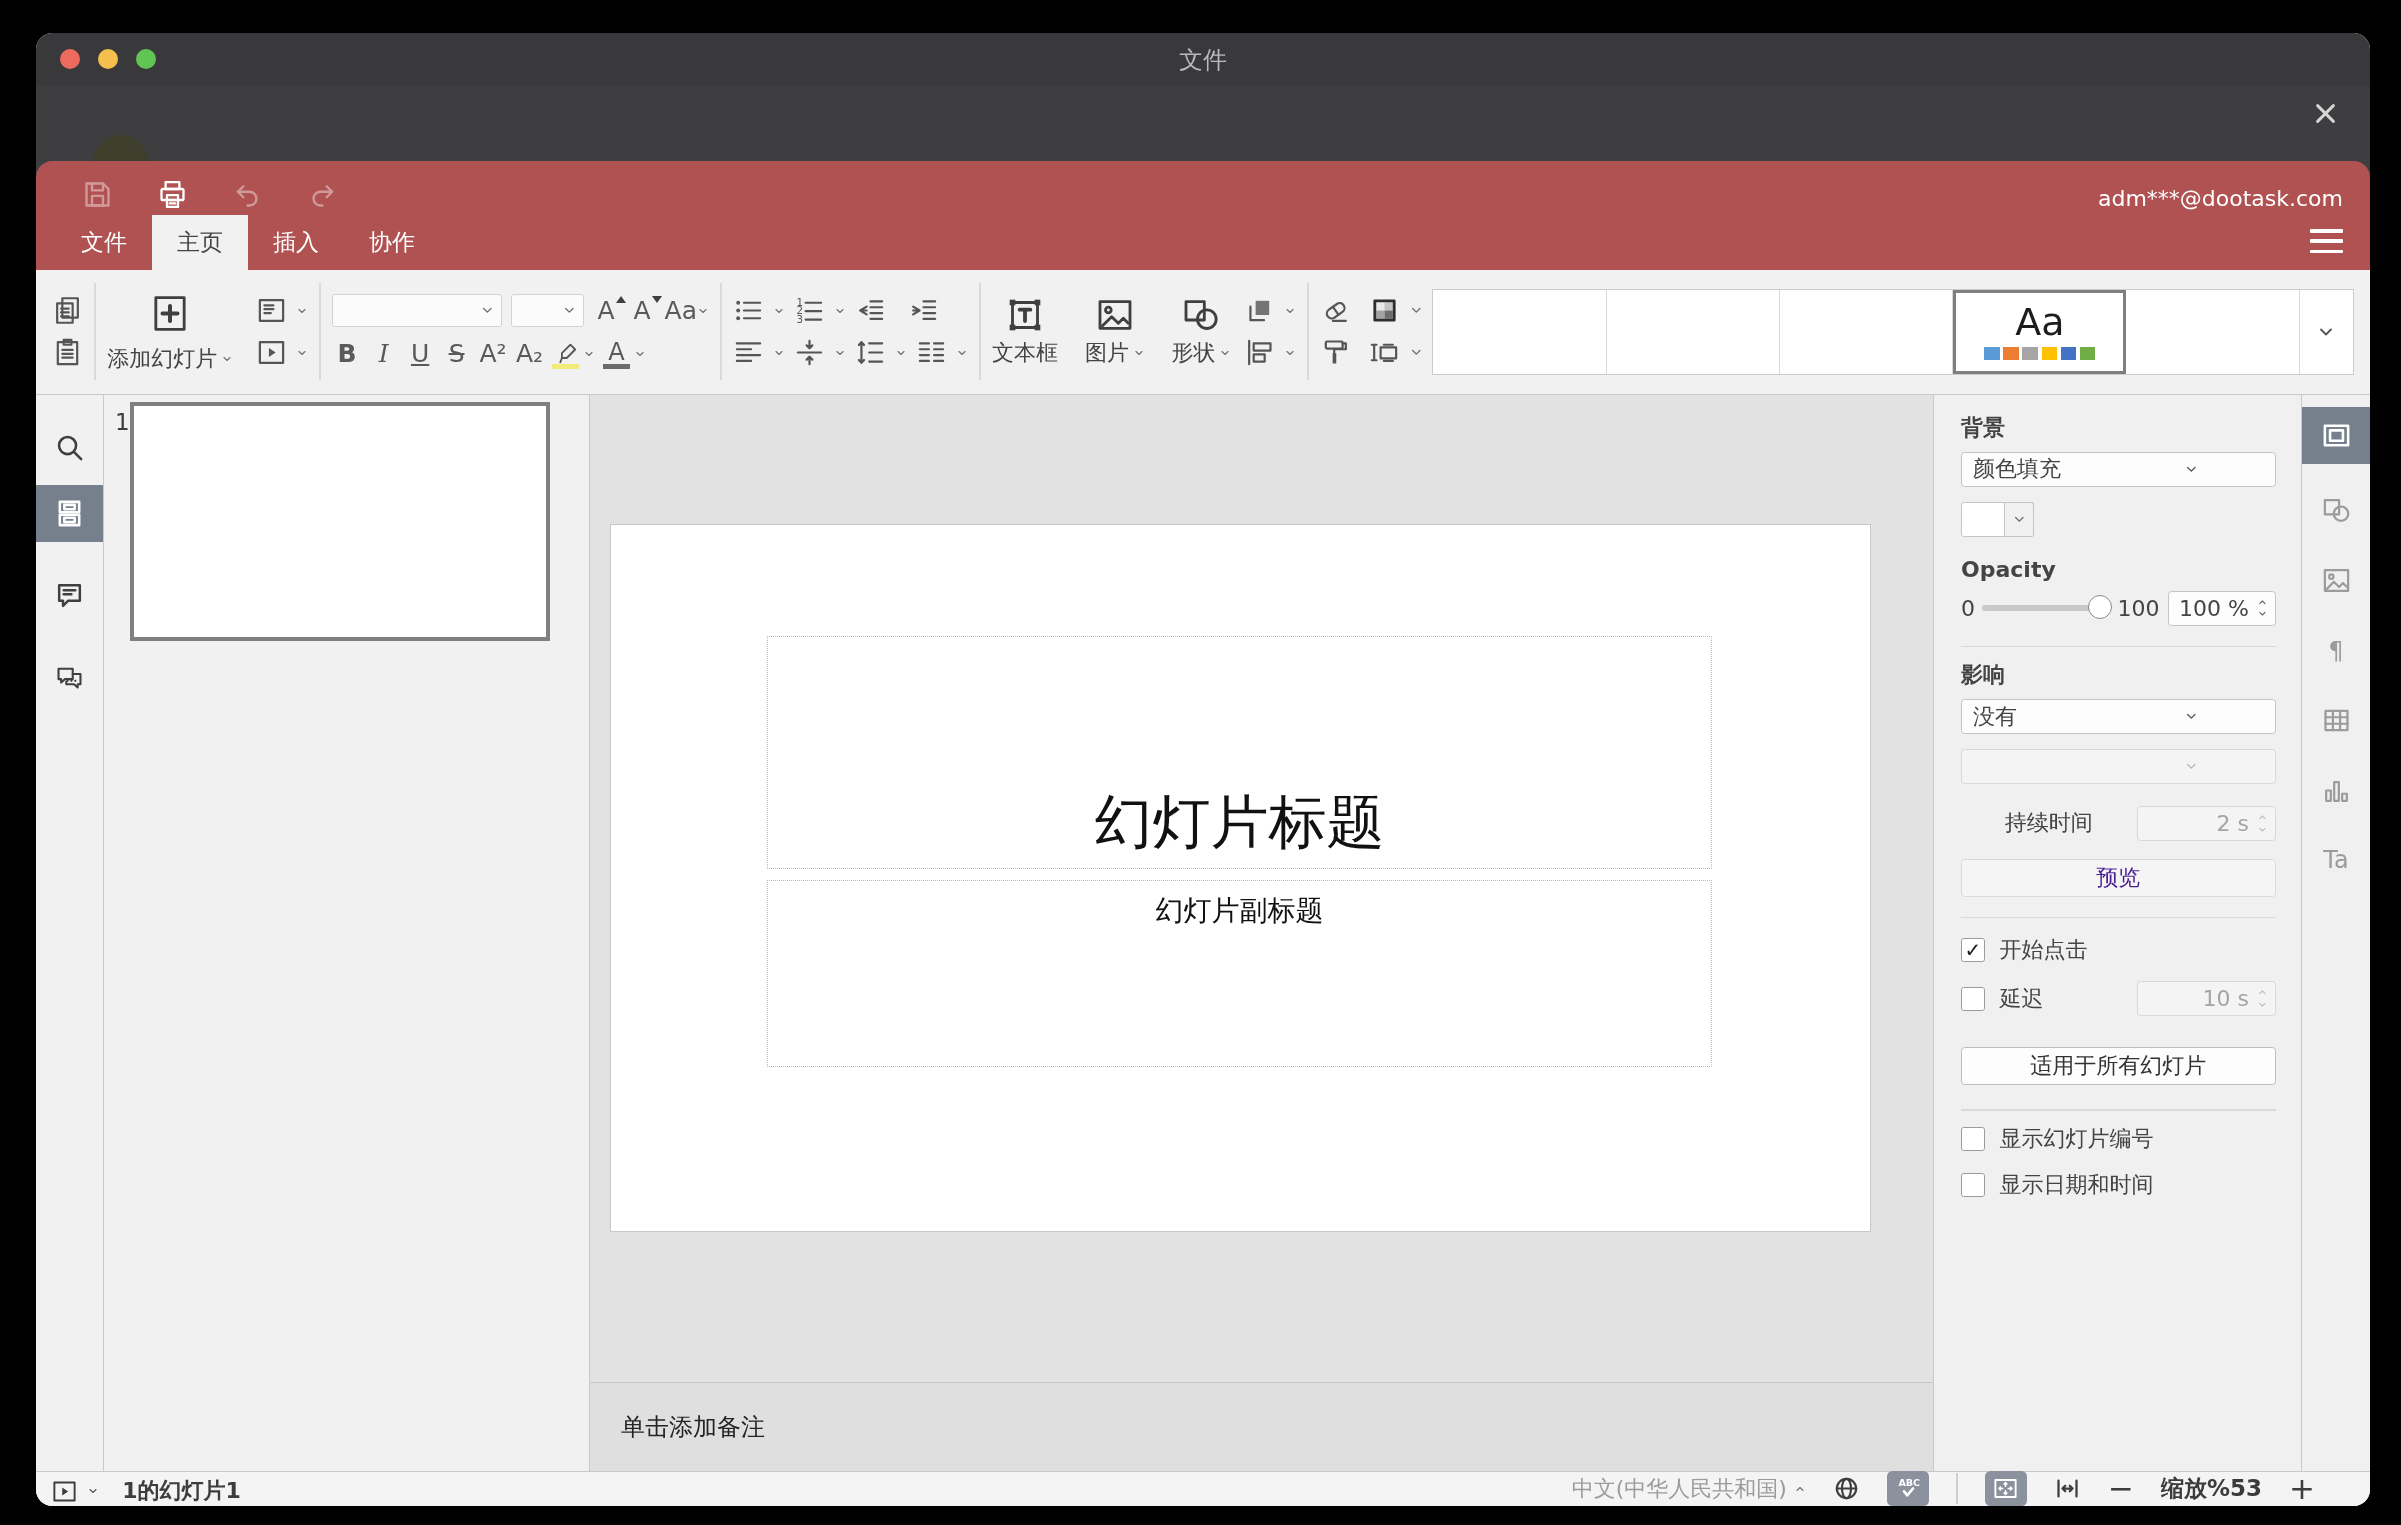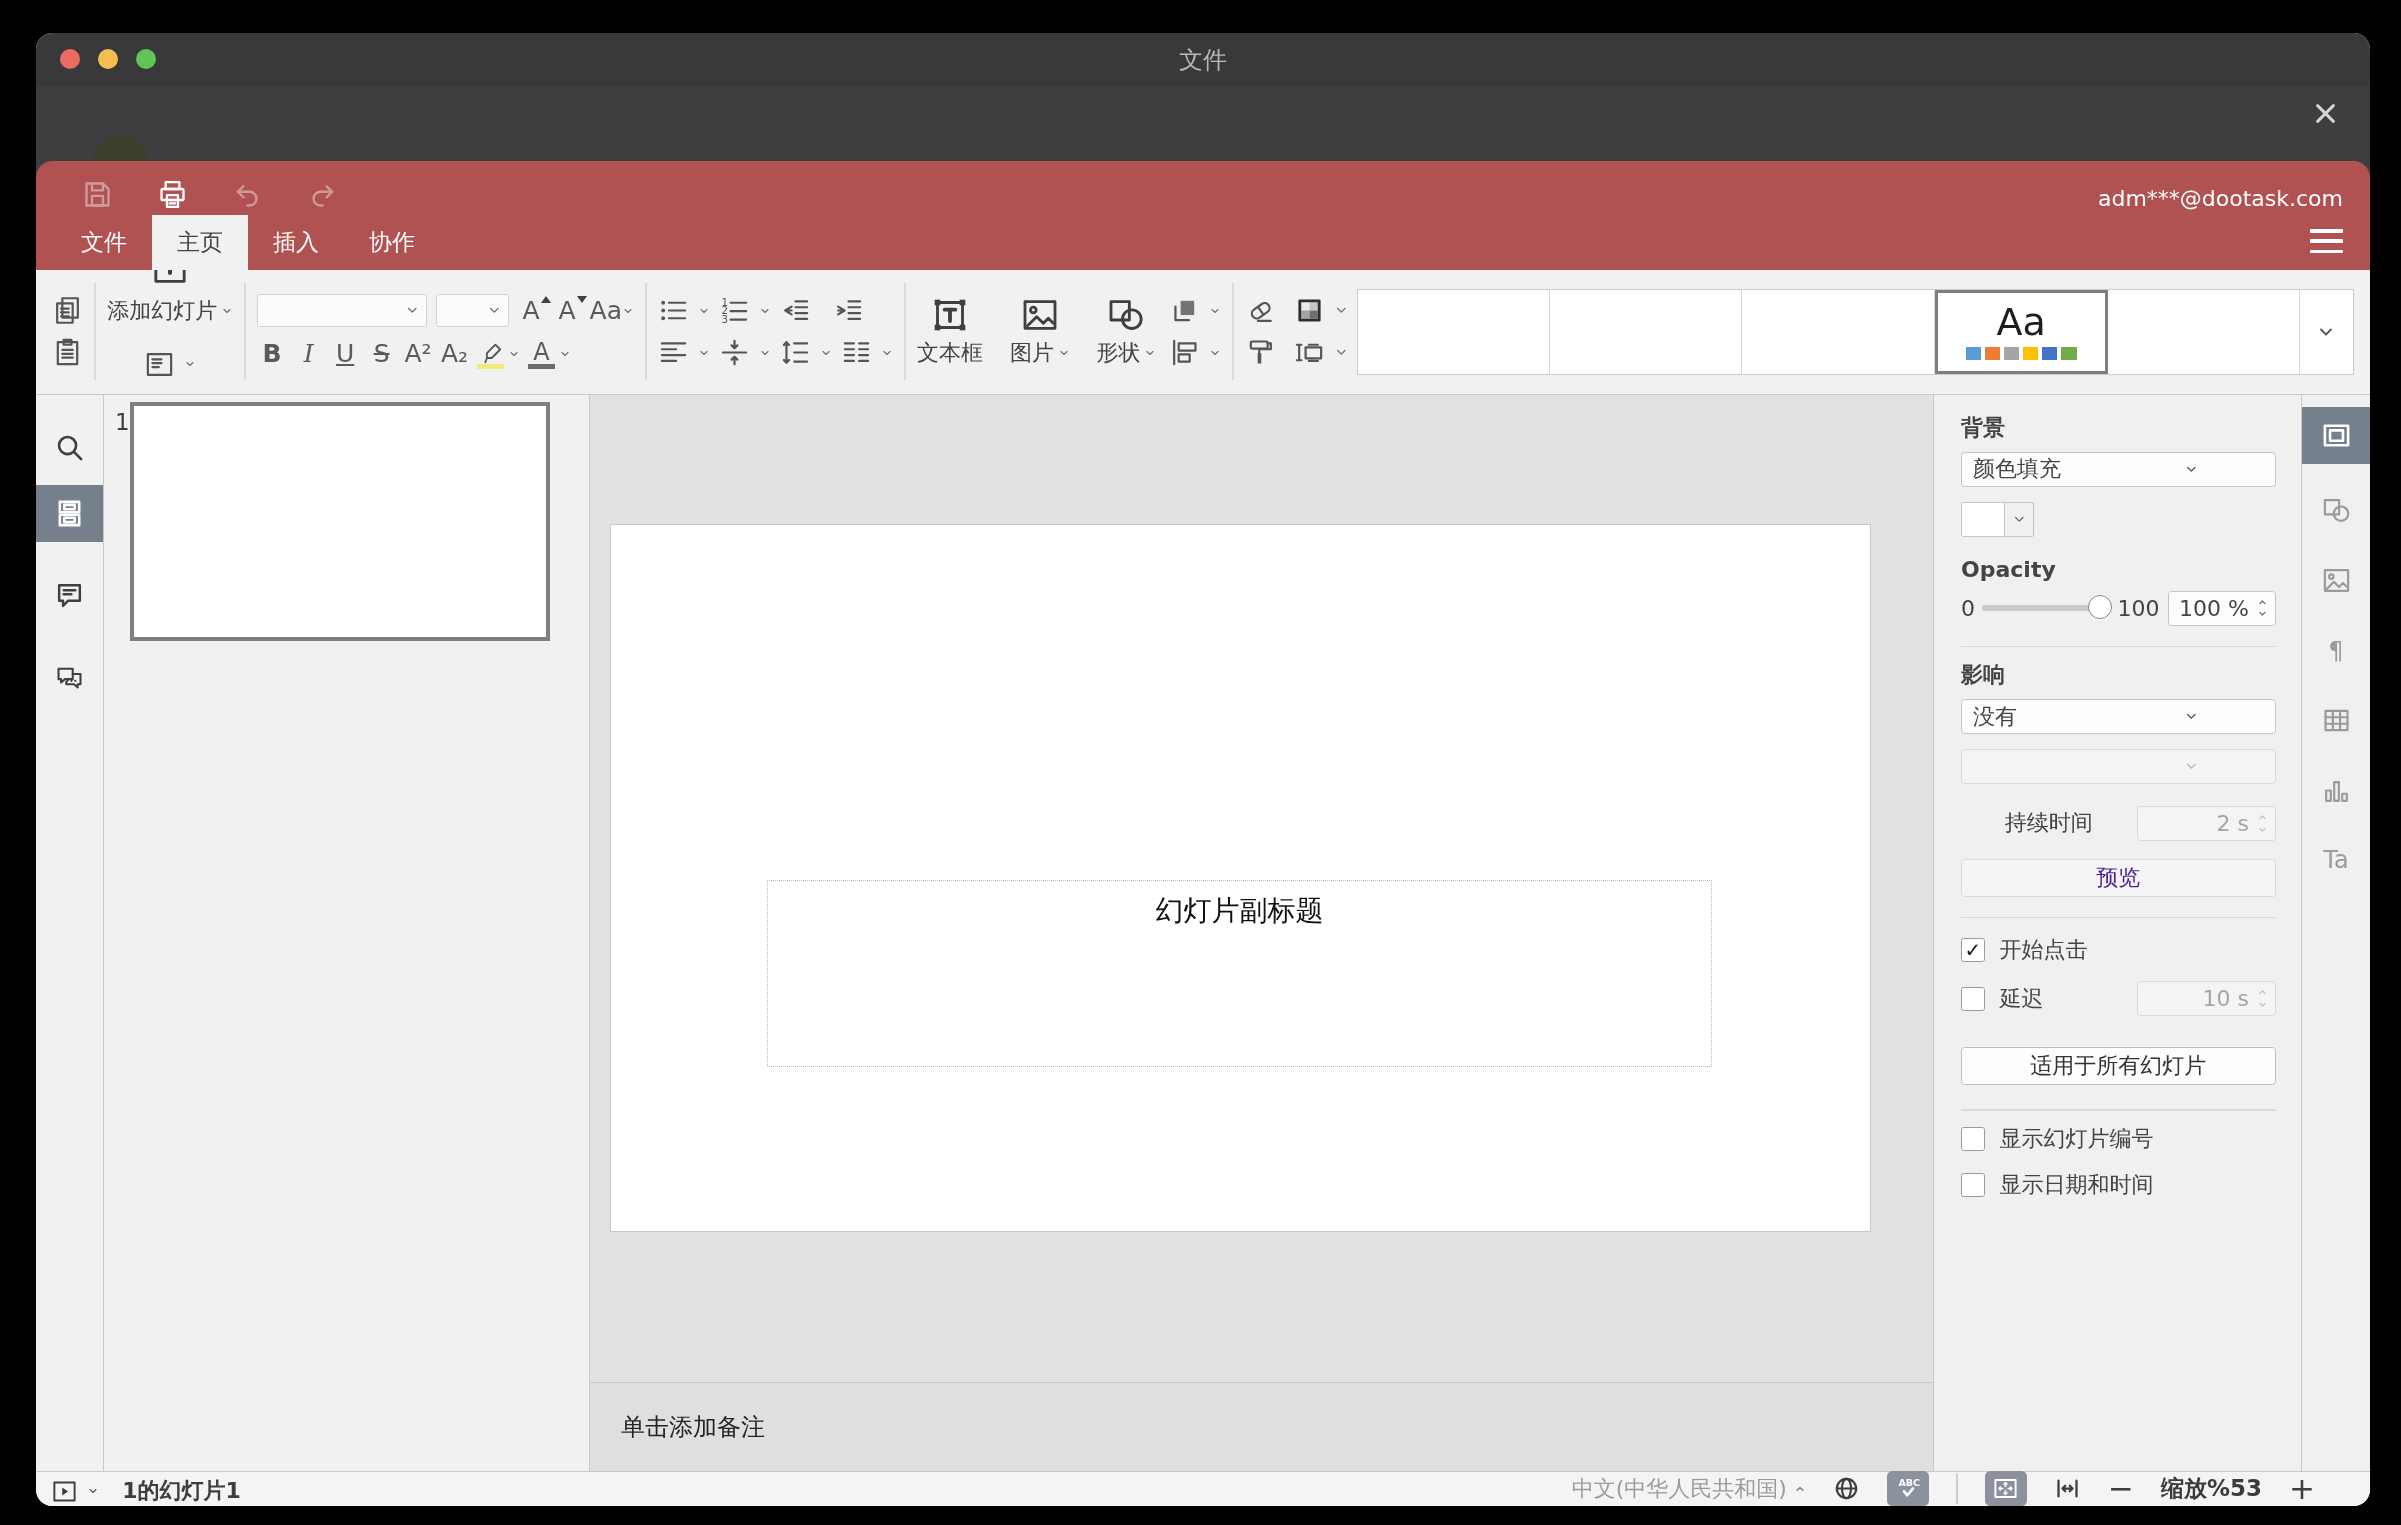--- a/index.html
+++ b/index.html
@@ -227,21 +227,21 @@
             <span style="display:inline-flex;width:100%;height:100%;align-items:center;justify-content:center;">
               <svg viewBox="0 0 24 24" fill="none" stroke="currentColor" stroke-width="1.7" stroke-linecap="round" stroke-linejoin="round" width="100%" height="100%">
                 <rect x="4.5" y="4" width="15" height="17"></rect>
                 <rect x="9" y="2.2" width="6" height="3.8"></rect>
                 <path d="M8 10h8M8 13h8M8 16h8"></path>
               </svg>
             </span>
           </span>
       </div>
       <div class="tsep"></div>
-      <div class="trow" style="gap:23px;flex-direction:column;">
+      <div class="trow" style="gap:23px;">
         <div class="addslide">
           <span class="bigicon"><span style="display:inline-flex;width:100%;height:100%;align-items:center;justify-content:center;">
                 <svg viewBox="0 0 24 24" fill="none" stroke="currentColor" stroke-width="1.7" stroke-linecap="round" stroke-linejoin="round" width="100%" height="100%">
                   <rect x="3.5" y="2.5" width="17" height="19"></rect>
                   <path d="M12 7.5v9M7.5 12h9" stroke-width="2.4"></path>
                 </svg>
               </span></span>
           <span class="lbl">
               <span>添加幻灯片</span>
               <span class="chev small">
@@ -697,20 +697,23 @@
       </div>
       <div class="thumbs">
         <span class="thumb-num">1</span>
         <div class="thumb">
             <div class="inner"></div>
           </div>
       </div>
       <div class="center">
         <div class="canvas">
           <div class="slide">
+            <div class="ph title">
+              <span>幻灯片标题</span>
+            </div>
             <div class="ph subtitle">
               <span>幻灯片副标题</span>
             </div>
           </div>
         </div>
         <div class="notes">单击添加备注</div>
       </div>
 
       <div class="panel">
         <div class="p-title">背景</div>

